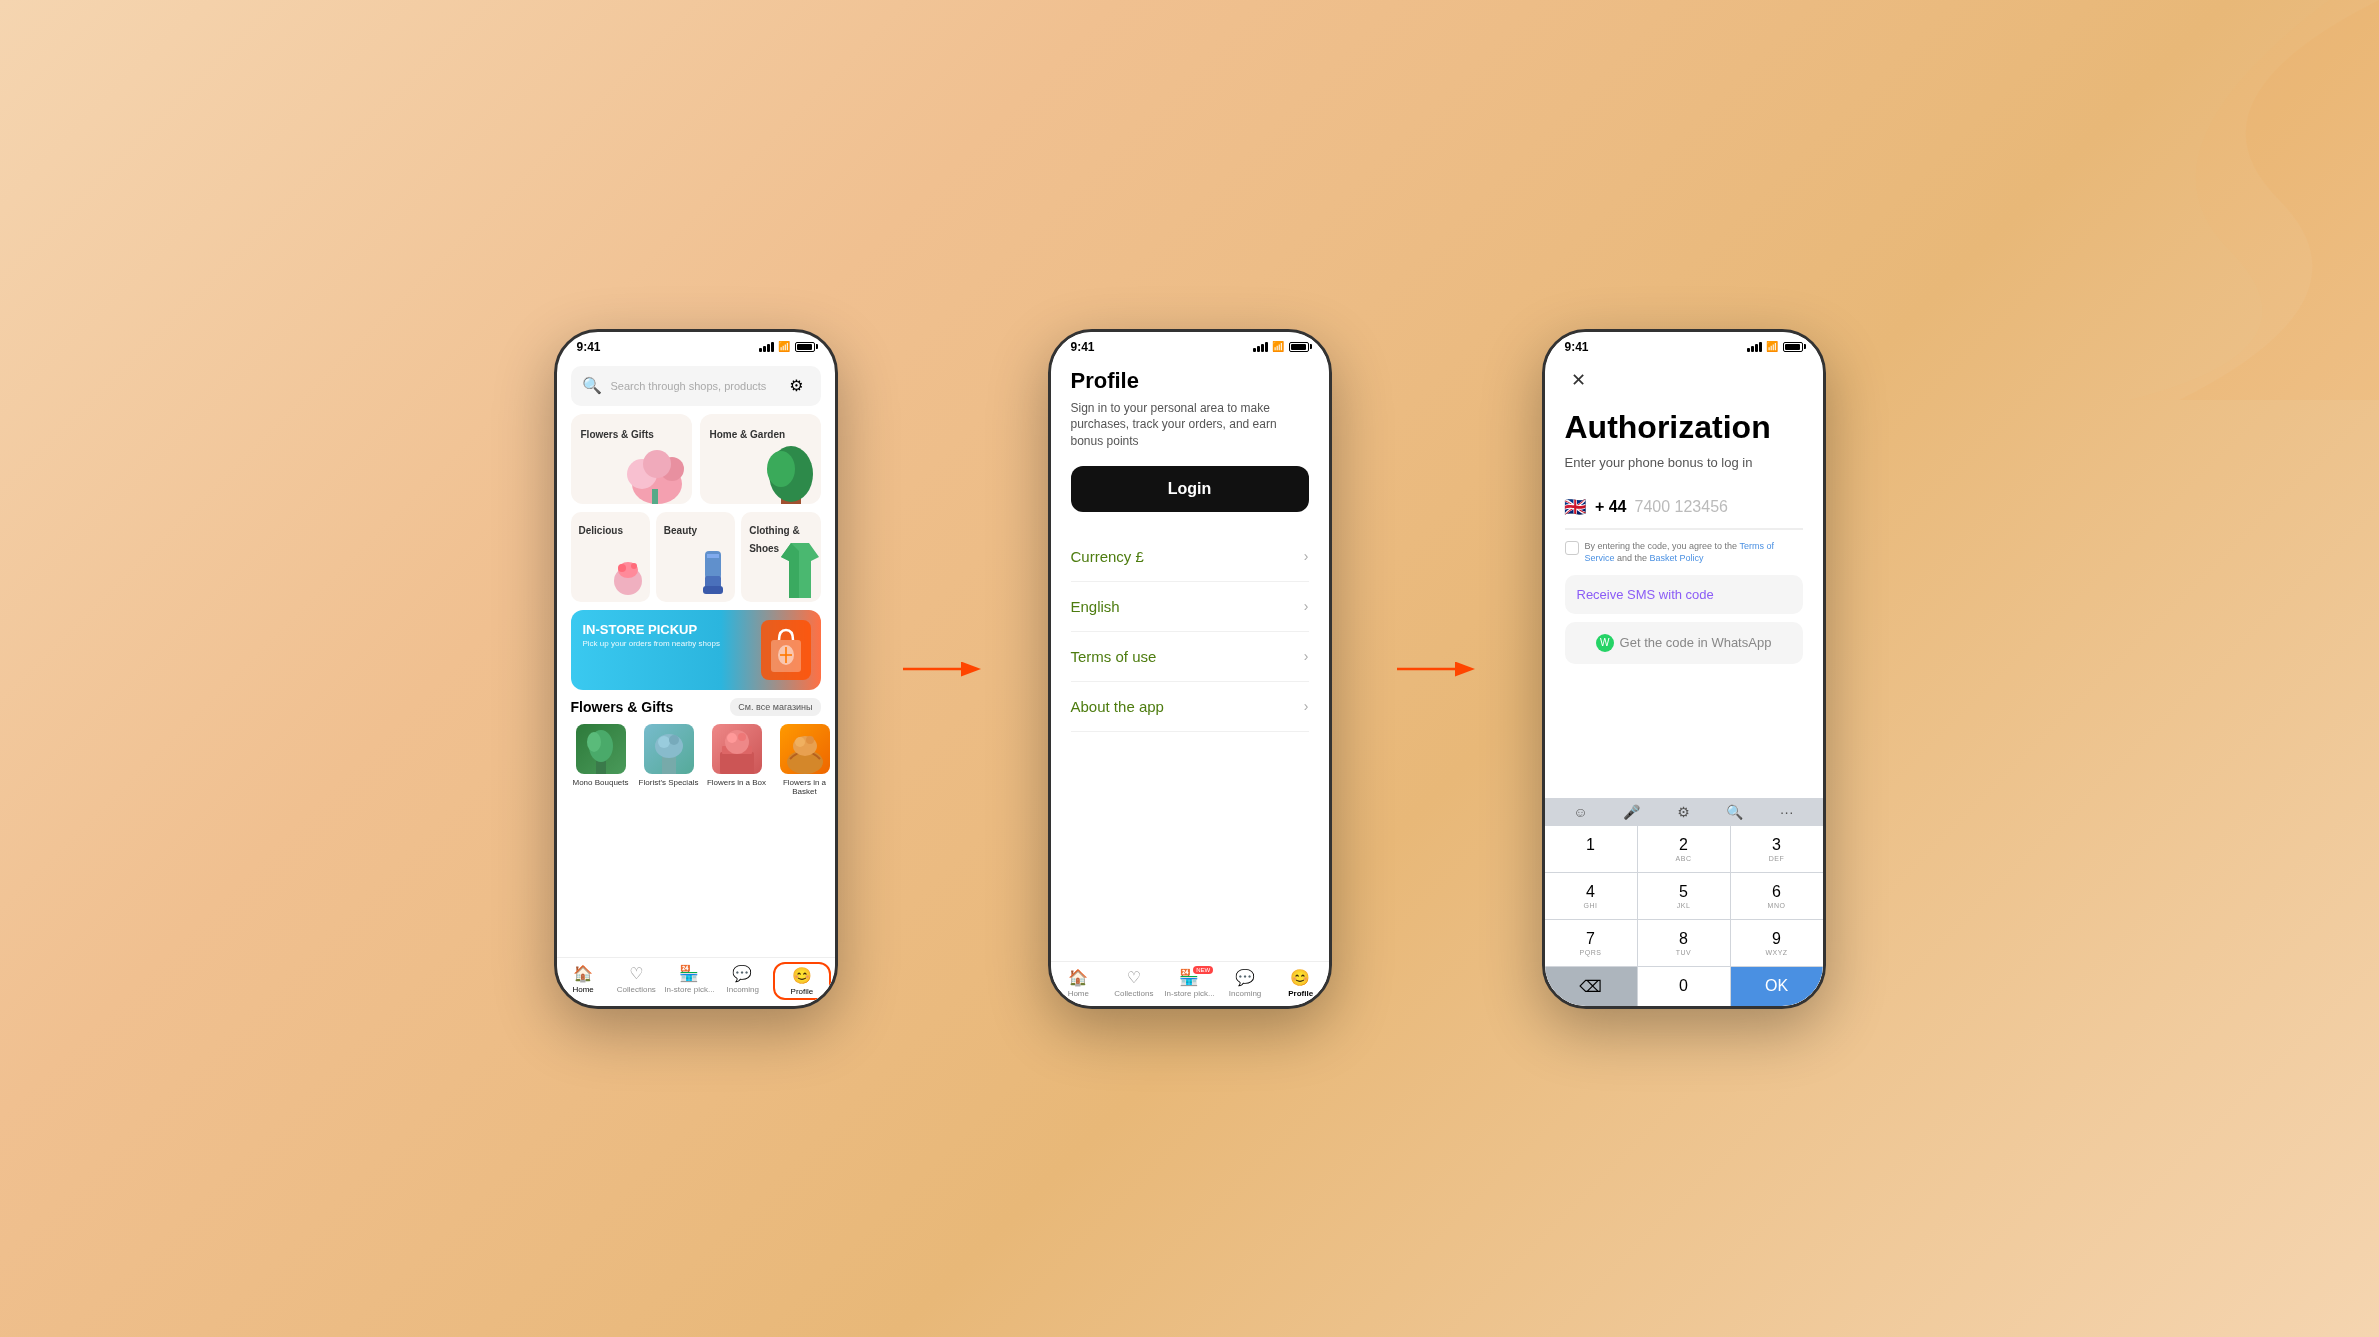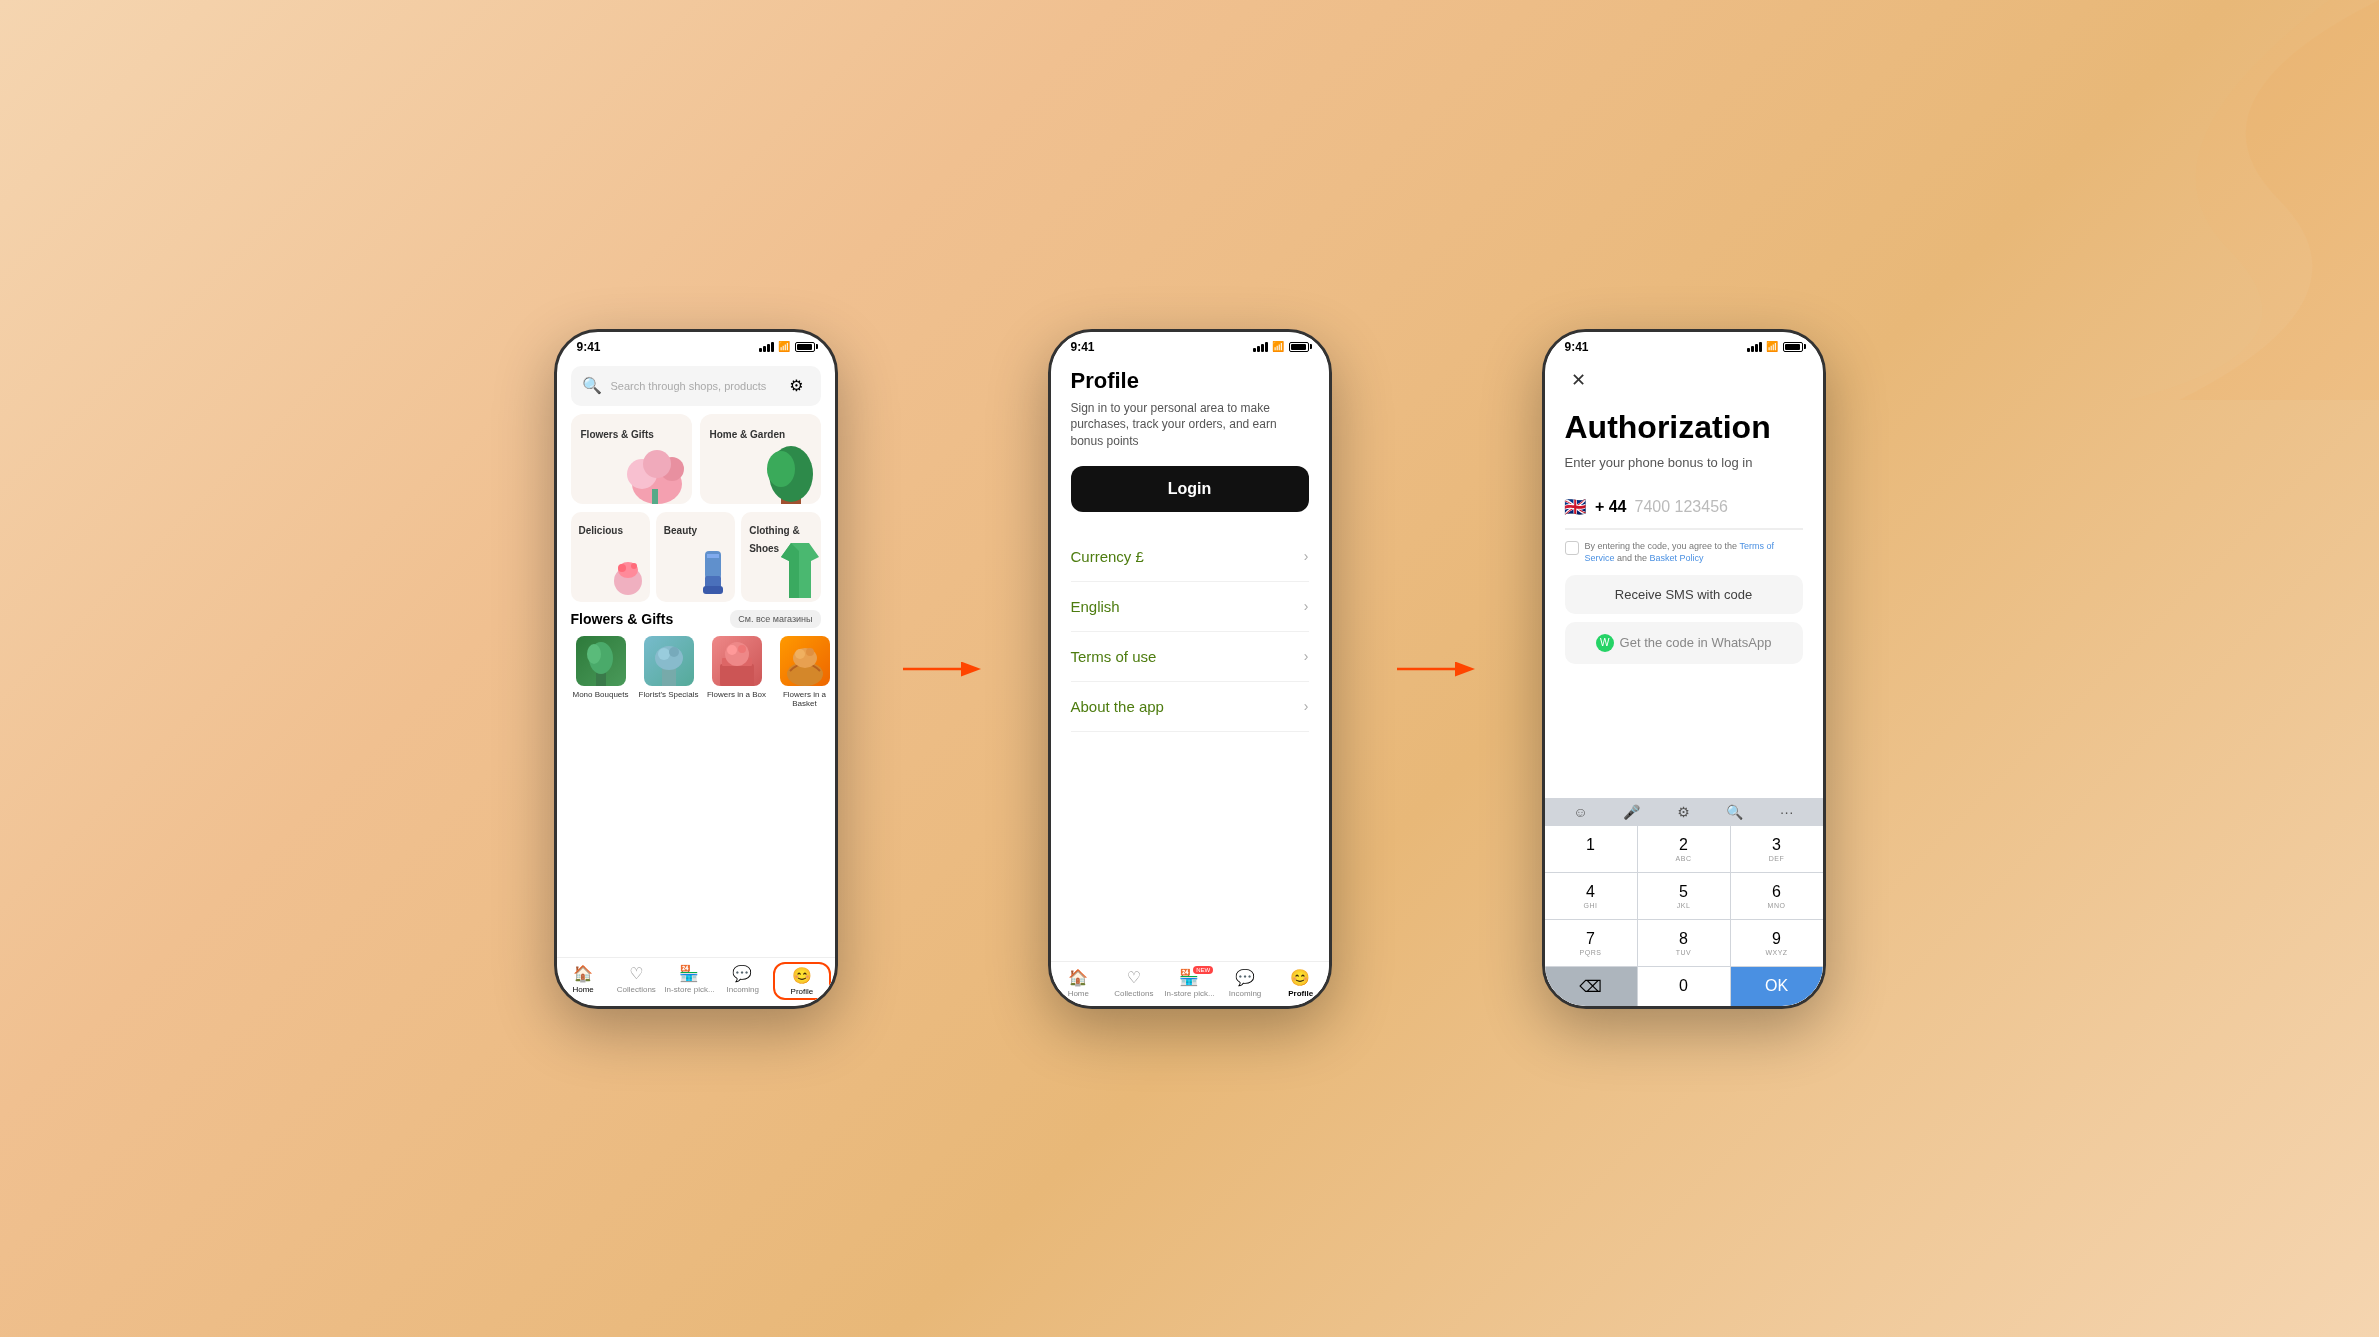--- a/index.html
+++ b/index.html
@@ -286,23 +286,22 @@
       border: 1px solid #ccc; 
       border-radius: 3px;
       flex-shrink: 0;
       margin-top: 1px;
     }
     .terms-link { color: #4a90e2; }
     .sms-btn {
       background: #f5f5f5;
       border-radius: 10px;
       padding: 12px;
-      text-align: center;
       font-size: 13px;
-      color: #404040;
+      color: #8b5cf6;
       margin-bottom: 8px;
     }
     .whatsapp-btn {
       background: #f5f5f5;
       border-radius: 10px;
       padding: 12px;
       text-align: center;
       font-size: 13px;
       color: #888;
       margin-bottom: 8px;
@@ -447,20 +446,33 @@
           <span class="cat-title">Clothing &amp; Shoes</span>
           <div style="position:absolute;bottom:0;right:2px;">
             <svg viewBox="0 0 38 55" width="38" height="55">
               <polygon points="10,0 28,0 38,14 30,18 30,55 8,55 8,18 0,14" fill="#4ab870"></polygon>
               <polygon points="10,0 18,8 18,55 8,55 8,18 0,14" fill="#3aaa60"></polygon>
             </svg>
           </div>
         </div>
       </div>
 
+      <div class="banner">
+        <div class="banner-title">IN-STORE PICKUP</div>
+        <div class="banner-subtitle">Pick up your orders from nearby shops</div>
+        <div class="banner-bag">
+          <svg viewBox="0 0 40 50" width="40" height="50">
+            <rect x="5" y="15" width="30" height="32" rx="3" fill="rgba(255,255,255,0.3)"></rect>
+            <path d="M13 15 Q13 5 20 5 Q27 5 27 15" stroke="white" stroke-width="2.5" fill="none"></path>
+            <ellipse cx="20" cy="30" rx="8" ry="10" fill="rgba(255,255,255,0.5)"></ellipse>
+            <line x1="20" y1="22" x2="20" y2="38" stroke="rgba(255,120,0,0.8)" stroke-width="2"></line>
+            <line x1="14" y1="30" x2="26" y2="30" stroke="rgba(255,120,0,0.8)" stroke-width="2"></line>
+          </svg>
+        </div>
+      </div>
 
       <div class="section-header">
         <span class="section-title">Flowers &amp; Gifts</span>
         <div class="see-all-btn">См. все магазины</div>
       </div>
 
       <div class="products-scroll">
         <div class="product-card">
           <div class="product-img product-img-1">
             <svg viewBox="0 0 50 50" width="50" height="50">

